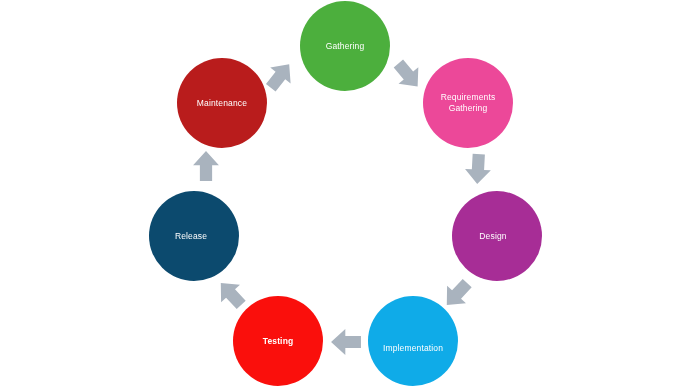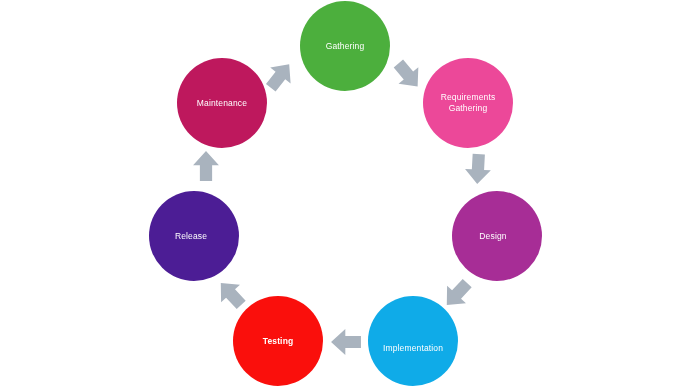--- a/index.html
+++ b/index.html
@@ -96,19 +96,19 @@
     </div>
     <div class="node" style="left: 452px; top: 191px; width: 90px; height: 90px; background: rgb(167, 45, 150);">
       <div class="node-label" style="color: rgb(255, 255, 255); transform: translate(-4px, 0px); text-align: center;">Design</div>
     </div>
     <div class="node" style="left: 368px; top: 296px; width: 90px; height: 90px; background: rgb(15, 171, 232);">
       <div class="node-label" style="color: rgb(255, 255, 255); transform: translate(0px, 0px); margin-top: 14px;">Implementation</div>
     </div>
     <div class="node" style="left: 233px; top: 296px; width: 90px; height: 90px; background: rgb(250, 15, 12); font-weight: bold;">
       <div class="node-label" style="color: rgb(255, 255, 255); transform: translate(0px, 0px);">Testing</div>
     </div>
-    <div class="node" style="left: 149px; top: 191px; width: 90px; height: 90px; background: #4c1d95;">
+    <div class="node" style="left: 149px; top: 191px; width: 90px; height: 90px; background: #0c4a6e;">
       <div class="node-label" style="color: rgb(255, 255, 255); transform: translate(-3px, 0px);">Release</div>
     </div>
-    <div class="node" style="left: 177px; top: 58px; width: 90px; height: 90px; background: #be185d;">
+    <div class="node" style="left: 177px; top: 58px; width: 90px; height: 90px; background: #b91c1c;">
       <div class="node-label" style="color: rgb(255, 255, 255); transform: translate(0px, 0px);">Maintenance</div>
     </div>
   </div>
 
 </body></html>

